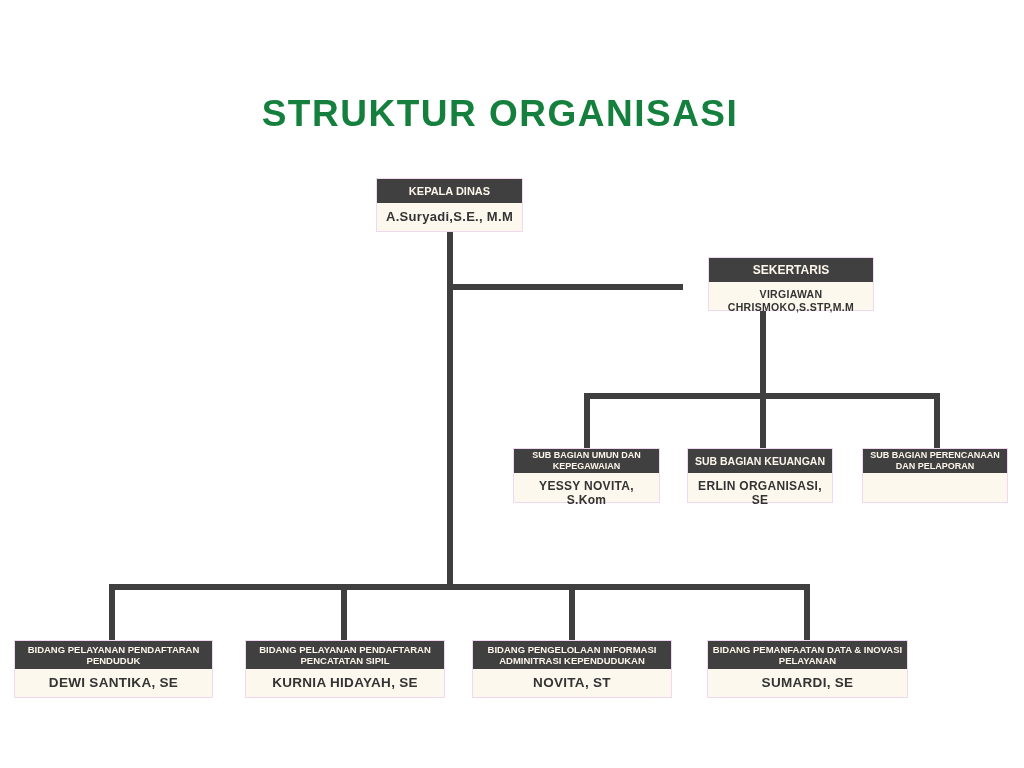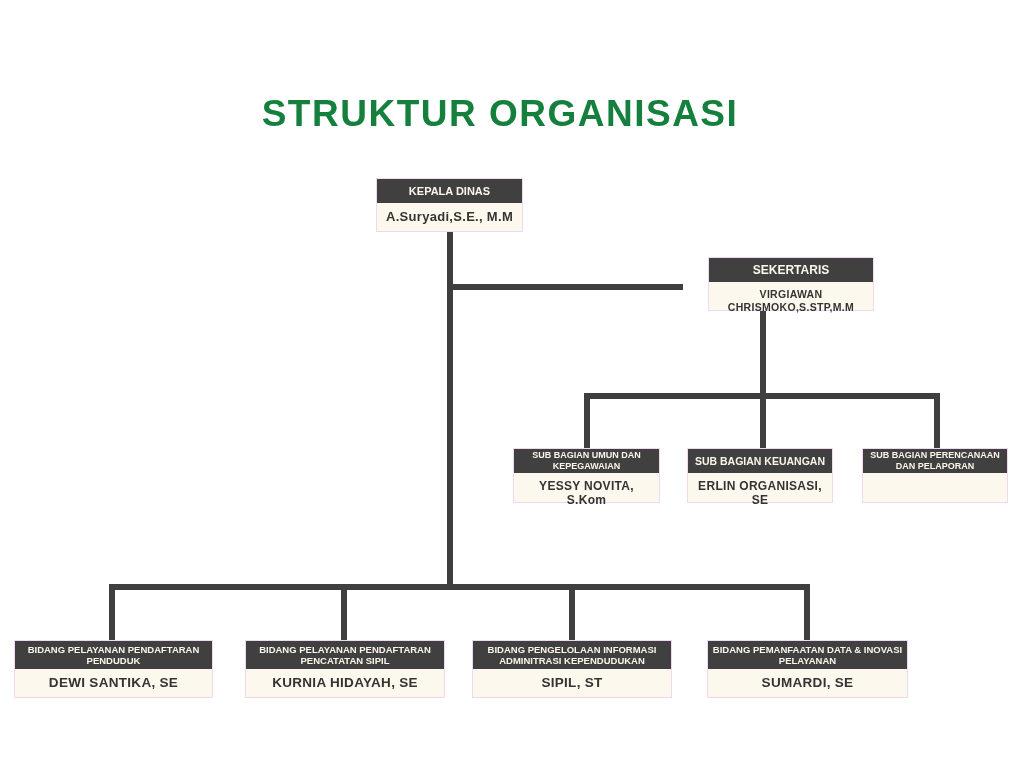--- a/index.html
+++ b/index.html
@@ -107,21 +107,21 @@
     <div class="node-body">DEWI SANTIKA, SE</div>
   </div>
 
   <div class="node n-bidang n-b2">
     <div class="node-header">BIDANG PELAYANAN PENDAFTARAN PENCATATAN SIPIL</div>
     <div class="node-body">KURNIA HIDAYAH, SE</div>
   </div>
 
   <div class="node n-bidang n-b3">
     <div class="node-header">BIDANG PENGELOLAAN INFORMASI ADMINITRASI KEPENDUDUKAN</div>
-    <div class="node-body">SIPIL, ST</div>
+    <div class="node-body">NOVITA, ST</div>
   </div>
 
   <div class="node n-bidang n-b4">
     <div class="node-header">BIDANG PEMANFAATAN DATA &amp; INOVASI PELAYANAN</div>
     <div class="node-body">SUMARDI, SE</div>
   </div>
 
 </div>
 
 </body></html>

